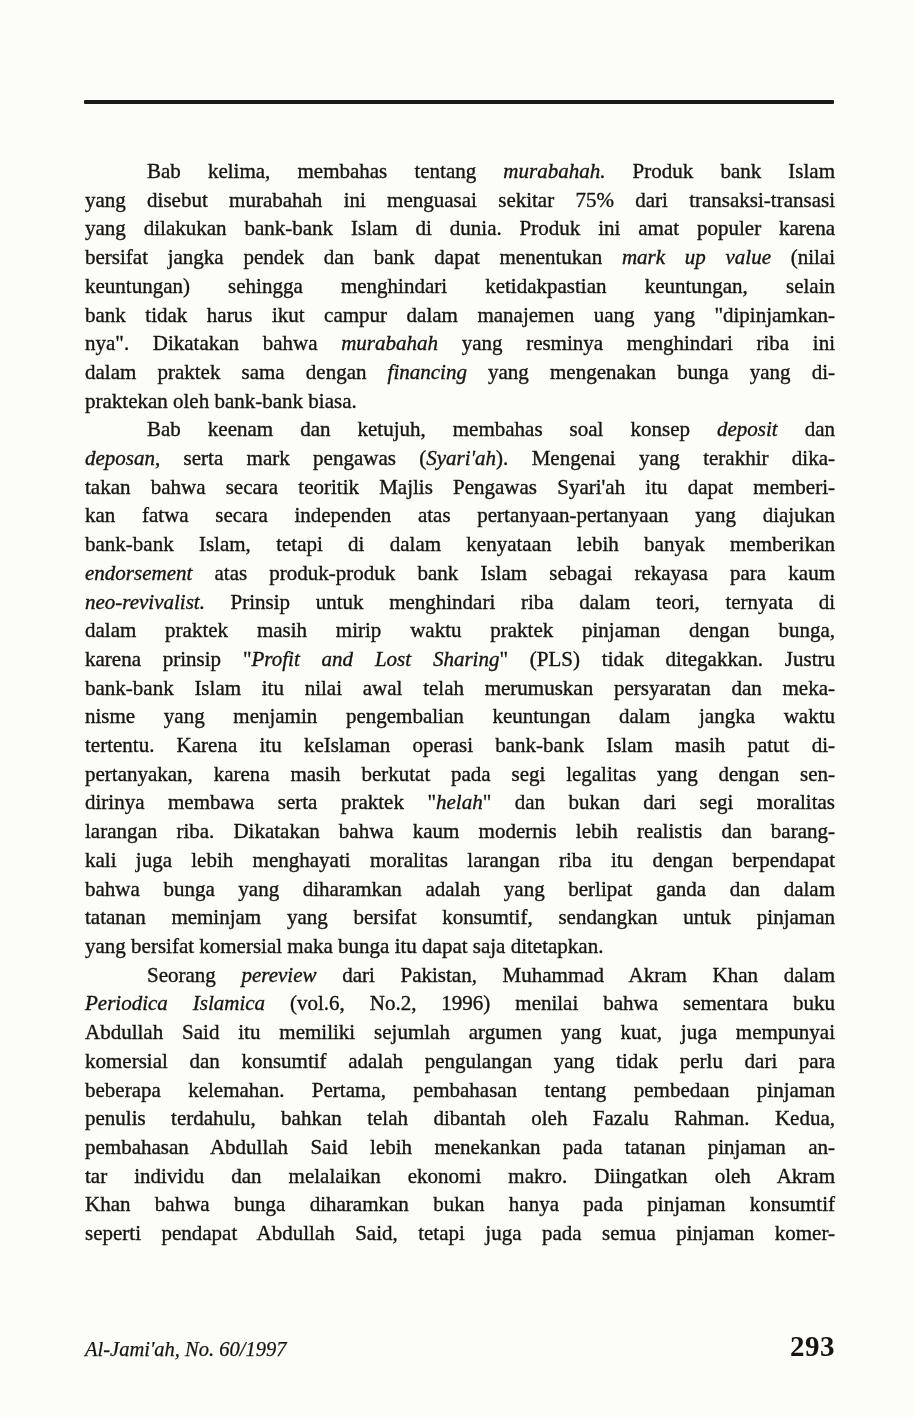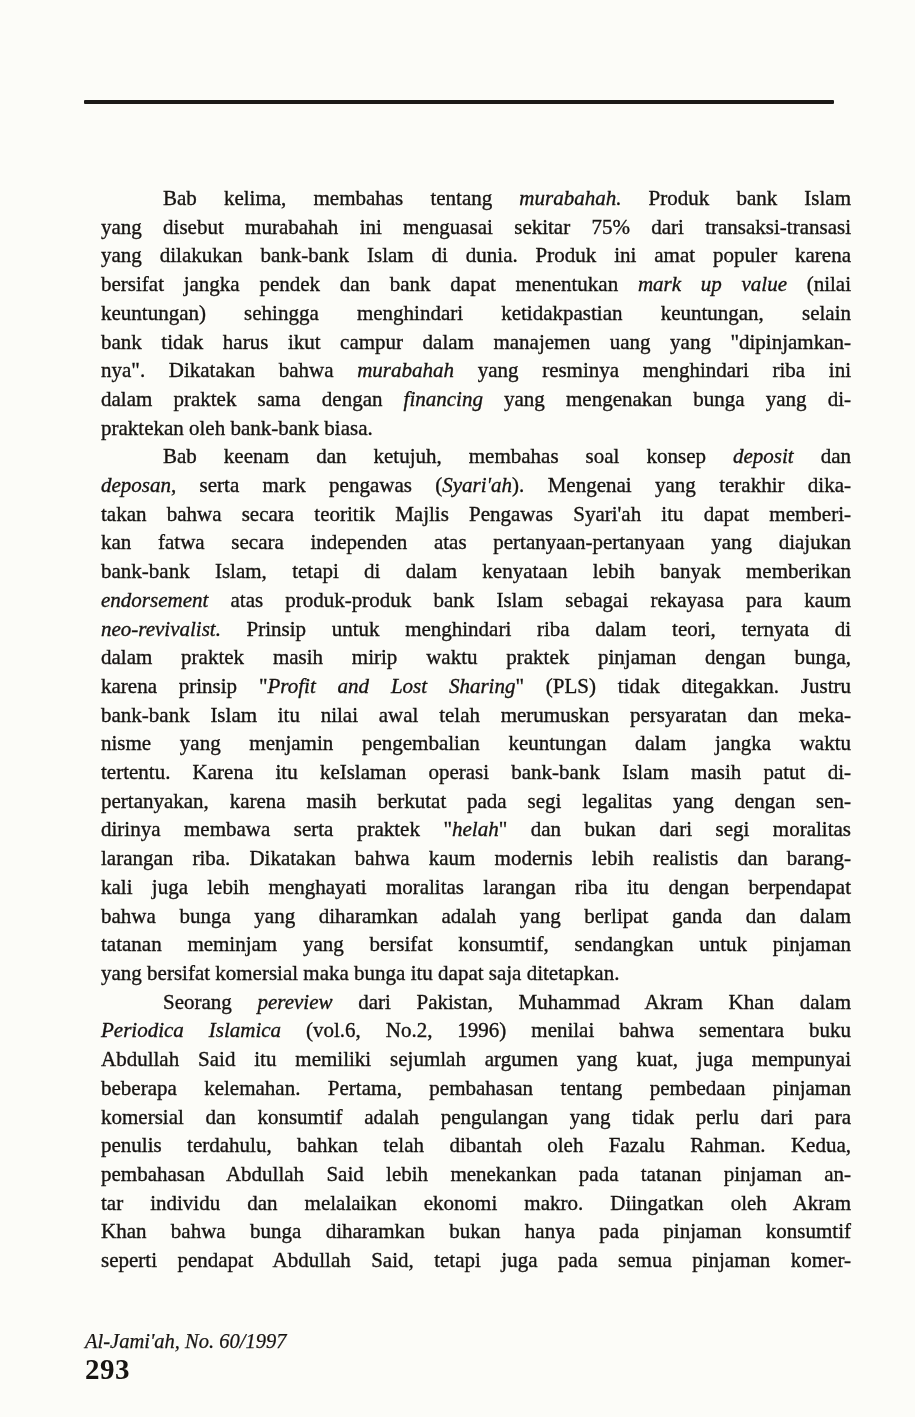--- a/index.html
+++ b/index.html
@@ -18,43 +18,41 @@
     left: 84px;
     top: 100px;
     width: 750px;
     height: 4px;
     background: var(--rule, #1c1a18);
     border-radius: 1px;
   }
   .body-text {
     position: absolute;
     left: 85px;
-    top: 184px;
+    top: 157px;
     width: 750px;
     font-size: 21px;
     line-height: 28.7px;
-    margin-left: 16px;
     -webkit-text-stroke: 0.35px currentColor;
   }
   .line {
     text-align: justify;
     text-align-last: justify;
   }
   .line.para-end { text-align-last: left; }
   .line.indent { text-indent: 62px; }
   .it { font-style: italic; }
   .footer {
     position: absolute;
     left: 85px;
     top: 1330px;
     width: 750px;
     display: flex;
     justify-content: space-between;
     align-items: baseline;
-    flex-direction: column;
   }
   .journal {
     font-style: italic;
     font-size: 20.5px;
     -webkit-text-stroke: 0.25px currentColor;
   }
   .pageno {
     font-weight: bold;
     font-size: 29px;
     letter-spacing: 0.5px;
@@ -90,22 +88,22 @@
       <div class="line"><span>pertanyakan, karena masih berkutat pada segi legalitas yang dengan sen-</span></div>
       <div class="line"><span>dirinya membawa serta praktek "</span><span class="it">helah</span><span>" dan bukan dari segi moralitas</span></div>
       <div class="line"><span>larangan riba. Dikatakan bahwa kaum modernis lebih realistis dan barang-</span></div>
       <div class="line"><span>kali juga lebih menghayati moralitas larangan riba itu dengan berpendapat</span></div>
       <div class="line"><span>bahwa bunga yang diharamkan adalah yang berlipat ganda dan dalam</span></div>
       <div class="line"><span>tatanan meminjam yang bersifat konsumtif, sendangkan untuk pinjaman</span></div>
       <div class="line para-end"><span>yang bersifat komersial maka bunga itu dapat saja ditetapkan.</span></div>
       <div class="line indent"><span>Seorang </span><span class="it">pereview</span><span> dari Pakistan, Muhammad Akram Khan dalam</span></div>
       <div class="line"><span class="it">Periodica Islamica</span><span> (vol.6, No.2, 1996) menilai bahwa sementara buku</span></div>
       <div class="line"><span>Abdullah Said itu memiliki sejumlah argumen yang kuat, juga mempunyai</span></div>
+      <div class="line"><span>komersial dan konsumtif adalah pengulangan yang tidak perlu dari para</span></div>
       <div class="line"><span>beberapa kelemahan. Pertama, pembahasan tentang pembedaan pinjaman</span></div>
-      <div class="line"><span>komersial dan konsumtif adalah pengulangan yang tidak perlu dari para</span></div>
       <div class="line"><span>penulis terdahulu, bahkan telah dibantah oleh Fazalu Rahman. Kedua,</span></div>
       <div class="line"><span>pembahasan Abdullah Said lebih menekankan pada tatanan pinjaman an-</span></div>
       <div class="line"><span>tar individu dan melalaikan ekonomi makro. Diingatkan oleh Akram</span></div>
       <div class="line"><span>Khan bahwa bunga diharamkan bukan hanya pada pinjaman konsumtif</span></div>
       <div class="line"><span>seperti pendapat Abdullah Said, tetapi juga pada semua pinjaman komer-</span></div>
     </div>
   <div class="footer">
     <span class="journal">Al-Jami'ah, No. 60/1997</span>
     <span class="pageno">293</span>
   </div>

